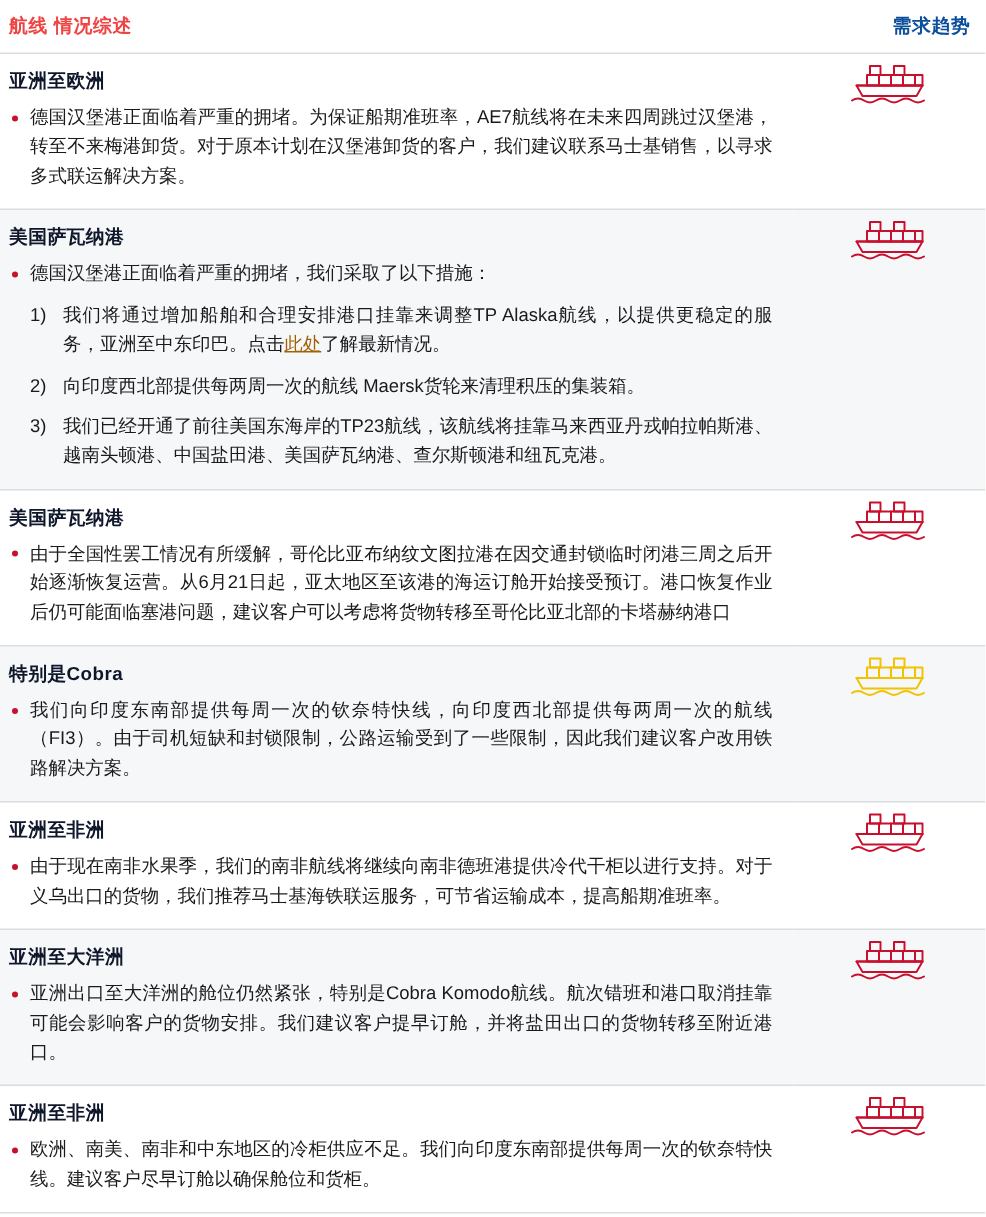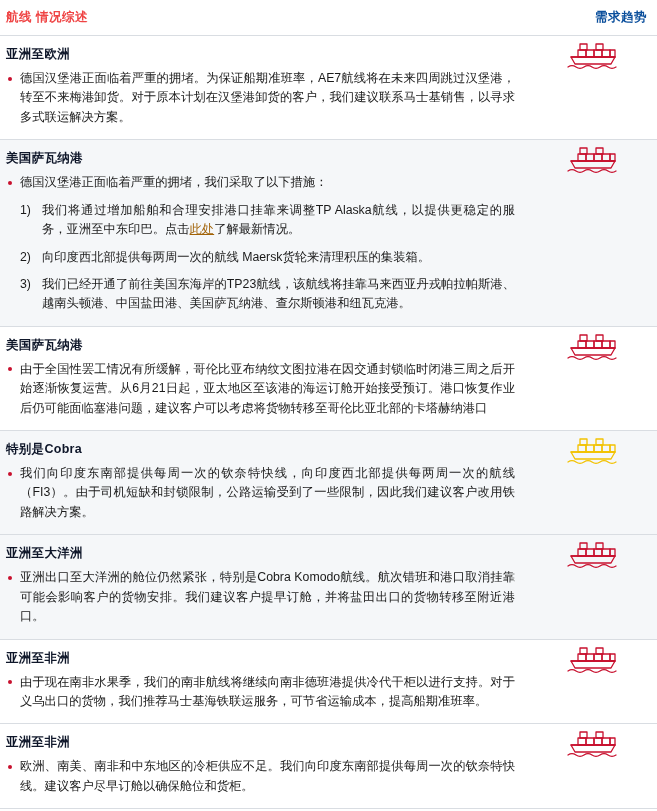--- a/index.html
+++ b/index.html
@@ -233,50 +233,50 @@
                   <rect x="20" y="14" width="8" height="7"></rect>
                   <rect x="28" y="14" width="8" height="7"></rect>
                   <rect x="36" y="14" width="8" height="7"></rect>
                   <rect x="14" y="8" width="7" height="6"></rect>
                   <rect x="30" y="8" width="7" height="6"></rect>
                   <path d="M44 14 h5 v7 h-5 z"></path>
                   <path d="M2 31 q4 -2.6 8 0 q4 2.6 8 0 q4 -2.6 8 0 q4 2.6 8 0 q4 -2.6 8 0 q4 2.6 8 0"></path>
                 </g>
               </svg></span></td>
         </tr>
+        <tr class="section">
+          <td>
+            <div class="cell-text">
+              <div class="sec-title">亚洲至非洲</div>
+              <ul class="bullets">
+                <li><span class="dot"></span><span>由于现在南非水果季，我们的南非航线将继续向南非德班港提供冷代干柜以进行支持。对于义乌出口的货物，我们推荐马士基海铁联运服务，可节省运输成本，提高船期准班率。</span></li>
+              </ul>
+            </div>
+          </td>
+          <td class="cell-trend"><span class="ship-wrap"><svg width="54" height="34" viewBox="0 0 54 34">
+                <g fill="none" stroke="#c8102e" stroke-width="1.3" stroke-linejoin="round" stroke-linecap="round">
+                  <path d="M5 21 H49 L45 28 H9 Z"></path>
+                  <path d="M5 21 H49"></path>
+                  <rect x="12" y="14" width="8" height="7"></rect>
+                  <rect x="20" y="14" width="8" height="7"></rect>
+                  <rect x="28" y="14" width="8" height="7"></rect>
+                  <rect x="36" y="14" width="8" height="7"></rect>
+                  <rect x="14" y="8" width="7" height="6"></rect>
+                  <rect x="30" y="8" width="7" height="6"></rect>
+                  <path d="M44 14 h5 v7 h-5 z"></path>
+                  <path d="M2 31 q4 -2.6 8 0 q4 2.6 8 0 q4 -2.6 8 0 q4 2.6 8 0 q4 -2.6 8 0 q4 2.6 8 0"></path>
+                </g>
+              </svg></span></td>
+        </tr>
         <tr class="section alt">
           <td>
             <div class="cell-text">
               <div class="sec-title">亚洲至大洋洲</div>
               <ul class="bullets">
                 <li><span class="dot"></span><span>亚洲出口至大洋洲的舱位仍然紧张，特别是Cobra  Komodo航线。航次错班和港口取消挂靠可能会影响客户的货物安排。我们建议客户提早订舱，并将盐田出口的货物转移至附近港口。</span></li>
-              </ul>
-            </div>
-          </td>
-          <td class="cell-trend"><span class="ship-wrap"><svg width="54" height="34" viewBox="0 0 54 34">
-                <g fill="none" stroke="#c8102e" stroke-width="1.3" stroke-linejoin="round" stroke-linecap="round">
-                  <path d="M5 21 H49 L45 28 H9 Z"></path>
-                  <path d="M5 21 H49"></path>
-                  <rect x="12" y="14" width="8" height="7"></rect>
-                  <rect x="20" y="14" width="8" height="7"></rect>
-                  <rect x="28" y="14" width="8" height="7"></rect>
-                  <rect x="36" y="14" width="8" height="7"></rect>
-                  <rect x="14" y="8" width="7" height="6"></rect>
-                  <rect x="30" y="8" width="7" height="6"></rect>
-                  <path d="M44 14 h5 v7 h-5 z"></path>
-                  <path d="M2 31 q4 -2.6 8 0 q4 2.6 8 0 q4 -2.6 8 0 q4 2.6 8 0 q4 -2.6 8 0 q4 2.6 8 0"></path>
-                </g>
-              </svg></span></td>
-        </tr>
-        <tr class="section">
-          <td>
-            <div class="cell-text">
-              <div class="sec-title">亚洲至非洲</div>
-              <ul class="bullets">
-                <li><span class="dot"></span><span>由于现在南非水果季，我们的南非航线将继续向南非德班港提供冷代干柜以进行支持。对于义乌出口的货物，我们推荐马士基海铁联运服务，可节省运输成本，提高船期准班率。</span></li>
               </ul>
             </div>
           </td>
           <td class="cell-trend"><span class="ship-wrap"><svg width="54" height="34" viewBox="0 0 54 34">
                 <g fill="none" stroke="#c8102e" stroke-width="1.3" stroke-linejoin="round" stroke-linecap="round">
                   <path d="M5 21 H49 L45 28 H9 Z"></path>
                   <path d="M5 21 H49"></path>
                   <rect x="12" y="14" width="8" height="7"></rect>
                   <rect x="20" y="14" width="8" height="7"></rect>
                   <rect x="28" y="14" width="8" height="7"></rect>

